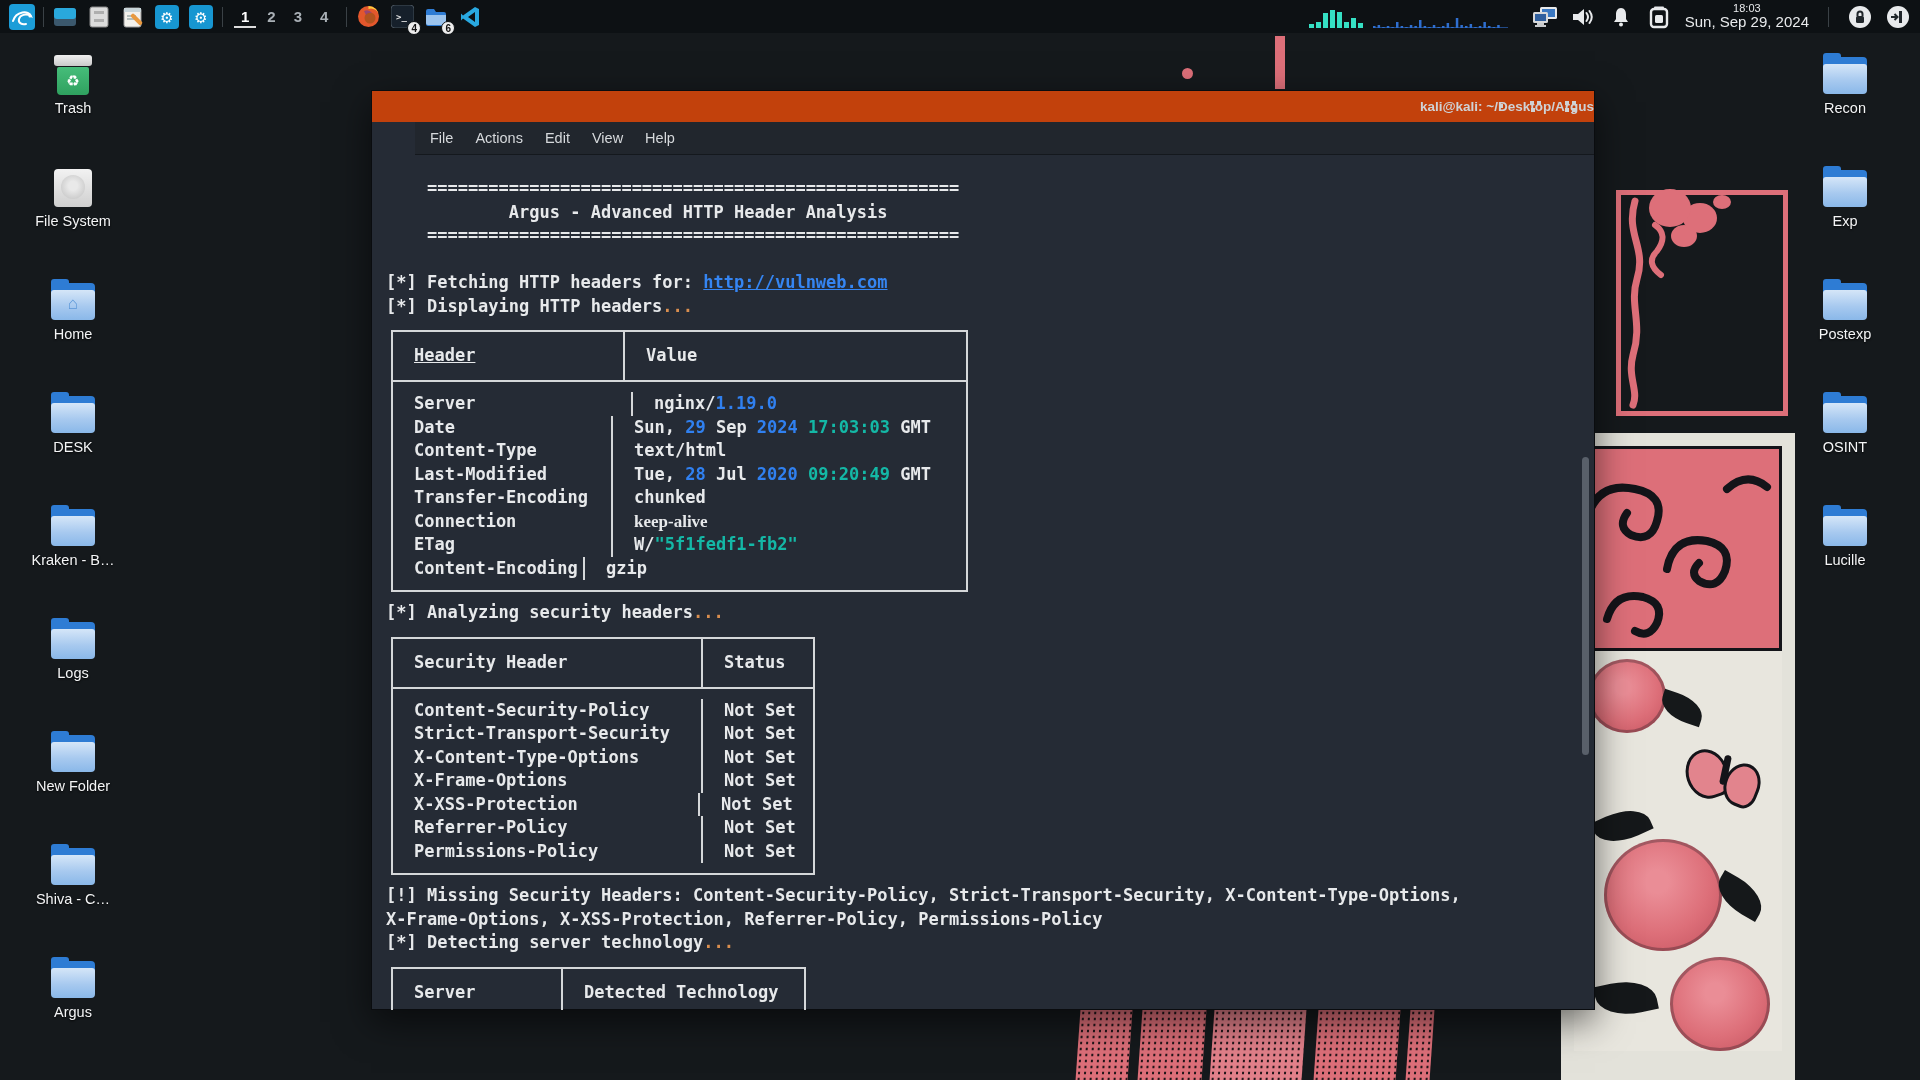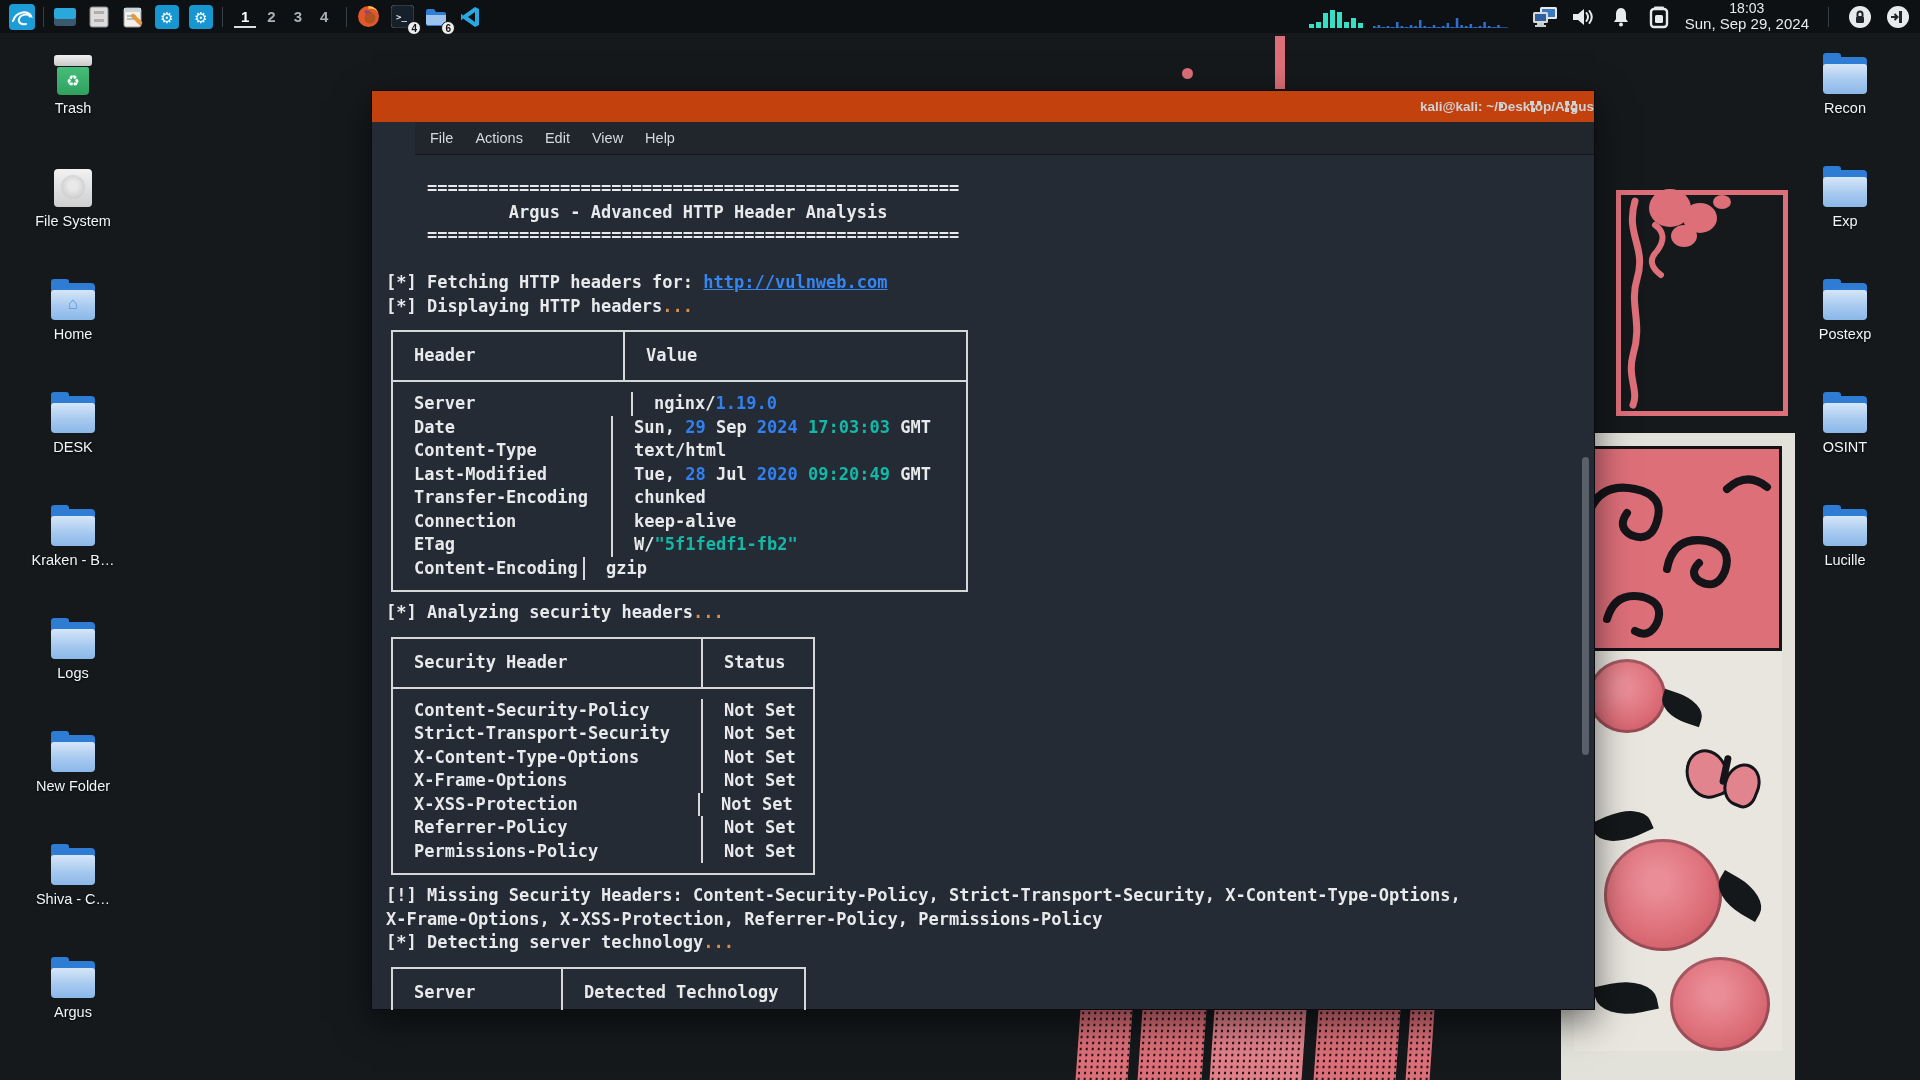--- a/index.html
+++ b/index.html
@@ -11,21 +11,21 @@
   .pitem { display:flex; align-items:center; justify-content:center; width:28px; height:28px; flex:0 0 auto; position:relative; }
   #launchers, #tray-apps { display:flex; align-items:center; gap:6px; }
   #workspaces { display:flex; align-items:center; gap:4px; padding:0 4px; }
   .ws { font:700 15px "Liberation Sans", sans-serif; color:#a9b0b6; padding:2px 7px 3px 7px; }
   .ws.active { color:#ffffff; border-bottom:2px solid #dcdcdc; padding-bottom:1px; }
   .badge { position:absolute; right:-5px; bottom:-4px; width:14px; height:14px; border-radius:50%; background:#ededed; color:#121212; font:700 10px/13px "Liberation Sans", sans-serif; text-align:center; border:1px solid #0d1114; }
   #panel-spacer { flex:1 1 auto; }
   #panel-right { display:flex; align-items:center; gap:10px; }
   #spark { width:212px; height:26px; }
   .clock { display:flex; flex-direction:column; align-items:center; color:#e8eaec; line-height:1.05; padding:0 2px; }
-  .clock .t { font-size:14px; }
+  .clock .t { font-size:11px; }
   .clock .d { font-size:15px; }
 
   
   .icon-col { position:absolute; top:55px; width:82px; z-index:3; }
   #left-icons { left:32px; } #right-icons { left:1804px; }
   .dicon { display:flex; flex-direction:column; align-items:center; height:64px; margin-bottom:49px; cursor:default; }
   .dlabel { margin-top:5px; font-size:14.5px; color:#f4f5f6; text-shadow:0 1px 2px rgba(0,0,0,.85); white-space:nowrap; }
   .glyph { position:relative; width:46px; height:40px; }
   .folder-back { position:absolute; left:1px; right:1px; top:2px; bottom:5px; background:#2e7cd4; border-radius:4px; }
   .folder-tab { position:absolute; left:1px; top:-2px; width:18px; height:8px; background:#2e7cd4; border-radius:3px 3px 0 0; }
@@ -438,21 +438,21 @@
   <div id="term">
     <div id="scroll-thumb"></div>
   <div class="tline"><span class="seg-fg">    ====================================================</span></div>
       <div class="tline"><span class="seg-fg">            Argus - Advanced HTTP Header Analysis</span></div>
       <div class="tline"><span class="seg-fg">    ====================================================</span></div>
       <div class="tline"><span class="seg-fg"></span></div>
       <div class="tline"><span class="seg-fg">[*] Fetching HTTP headers for: </span><span class="seg-link">http://vulnweb.com</span></div>
       <div class="tline"><span class="seg-fg">[*] Displaying HTTP headers</span><span class="seg-orange">...</span></div>
       <div class="ttable" style="width: 577px;">
         <div class="thead">
-          <div class="tcell c0" style="width: 238px;">Header</div>
+          <div class="tcell c0" style="width: 238px; text-decoration: underline;">Header</div>
           <div class="tcell c1" style="width: 355px;">Value</div>
         </div>
         <div class="tbody">
           <div class="trow">
             <div class="tcell c0" style="width: 218px;"><span class="seg-fg">Server</span></div>
             <div class="tcell c1" style="width: 355px; margin-left: 32px;"><span class="seg-fg">nginx/</span><span class="seg-blue">1.19.0</span></div>
           </div>
           <div class="trow">
             <div class="tcell c0" style="width: 218px;"><span class="seg-fg">Date</span></div>
             <div class="tcell c1" style="width: 355px;"><span class="seg-fg">Sun, </span><span class="seg-blue">29</span><span class="seg-fg"> Sep </span><span class="seg-blue">2024</span><span class="seg-fg"> </span><span class="seg-teal">17:03:03</span><span class="seg-fg"> GMT</span></div>
@@ -464,21 +464,21 @@
           <div class="trow">
             <div class="tcell c0" style="width: 218px;"><span class="seg-fg">Last-Modified</span></div>
             <div class="tcell c1" style="width: 330px;"><span class="seg-fg">Tue, </span><span class="seg-blue">28</span><span class="seg-fg"> Jul </span><span class="seg-blue">2020</span><span class="seg-fg"> </span><span class="seg-teal">09:20:49</span><span class="seg-fg"> GMT</span></div>
           </div>
           <div class="trow">
             <div class="tcell c0" style="width: 218px;"><span class="seg-fg">Transfer-Encoding</span></div>
             <div class="tcell c1" style="width: 355px;"><span class="seg-fg">chunked</span></div>
           </div>
           <div class="trow">
             <div class="tcell c0" style="width: 218px;"><span class="seg-fg">Connection</span></div>
-            <div class="tcell c1" style="width: 355px;"><span class="seg-fg">keep-alive</span></div>
+            <div class="tcell c1" style="width: 355px; font-family: Liberation Serif, serif;"><span class="seg-fg">keep-alive</span></div>
           </div>
           <div class="trow">
             <div class="tcell c0" style="width: 218px;"><span class="seg-fg">ETag</span></div>
             <div class="tcell c1" style="width: 355px;"><span class="seg-fg">W/</span><span class="seg-teal">"5f1fedf1-fb2"</span></div>
           </div>
           <div class="trow">
             <div class="tcell c0" style="width: 190px;"><span class="seg-fg">Content-Encoding</span></div>
             <div class="tcell c1" style="width: 355px;"><span class="seg-fg">gzip</span></div>
           </div>
         </div>

